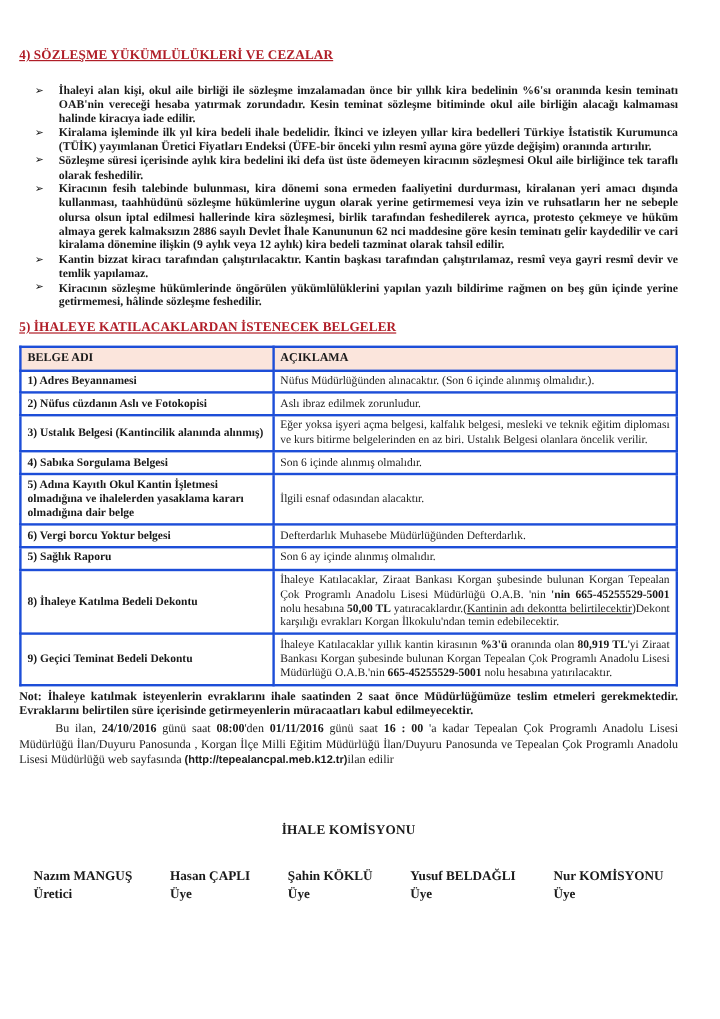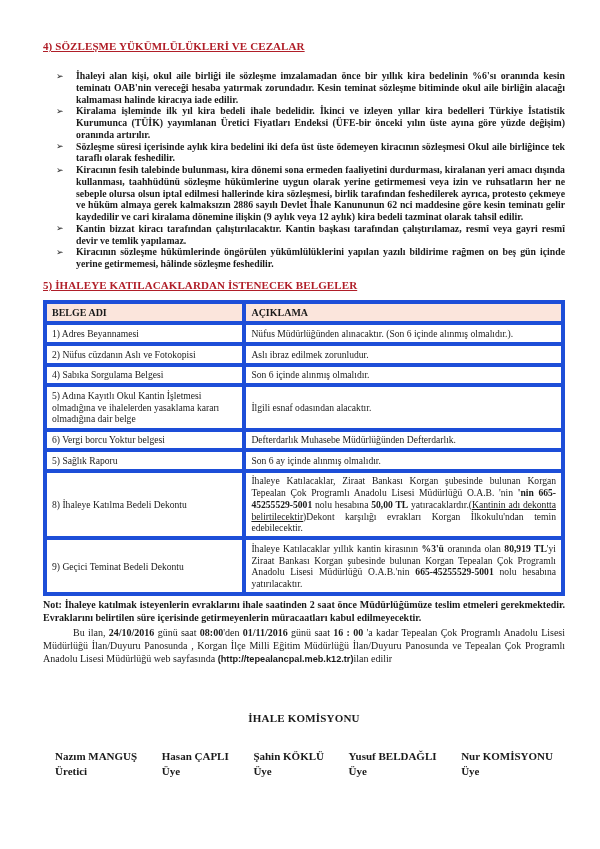--- a/index.html
+++ b/index.html
@@ -11,21 +11,21 @@
     width: 600px;
     height: 849px;
     overflow: hidden;
     font-family: "Liberation Serif", "DejaVu Serif", serif;
     color: #1a1a1a;
   }
   .page {
     box-sizing: border-box;
     width: 600px;
     height: 849px;
-    padding: 40px 35px 0 43px;
+    padding: 40px 35px 0 16px;
   }
   .red-heading {
     color: var(--heading-red, #b01e28);
     font-weight: bold;
     text-decoration: underline;
     font-size: 11px;
     letter-spacing: 0.1px;
     margin: 0;
     line-height: 1.2;
   }
@@ -50,33 +50,33 @@
   .bullet .btxt { flex: 1; }
   .s5 { margin-top: 9px; }
   .doc-table {
     width: 100%;
     border-collapse: collapse;
     margin-top: 8px;
     font-size: 9.6px;
     line-height: 1.22;
   }
   .doc-table th, .doc-table td {
-    border: 4px solid #1d4ed8;
+    border: 2px solid #1d4ed8;
     padding: 2.5px 5px;
     vertical-align: middle;
     text-align: left;
   }
   .doc-table th {
     background: var(--table-header-bg, #fbe5dc);
     font-size: 10px;
     font-weight: bold;
   }
   .doc-table td.cell-name {
     width: 38.5%;
-    font-weight: normal;
+    font-weight: bold;
   }
   .doc-table td.cell-desc { text-align: justify; }
   .b { font-weight: bold; }
   .u { text-decoration: underline; }
   .sans { font-family: "Liberation Sans", "DejaVu Sans", sans-serif; font-size: 9.2px; font-weight: bold; }
   .note {
     font-weight: bold;
     font-size: 10px;
     line-height: 1.28;
     text-align: justify;
@@ -116,21 +116,21 @@
 
   <h3 class="red-heading">4) SÖZLEŞME YÜKÜMLÜLÜKLERİ VE CEZALAR</h3>
 
   <div class="bullets" id="bullet-list">
       <div class="bullet">
         <span class="marker">➢</span>
         <span class="btxt">İhaleyi alan kişi, okul aile birliği ile sözleşme imzalamadan önce bir yıllık kira bedelinin %6'sı oranında kesin teminatı OAB'nin vereceği hesaba yatırmak zorundadır. Kesin teminat sözleşme bitiminde okul aile birliğin alacağı kalmaması halinde kiracıya iade edilir.</span>
       </div>
       <div class="bullet">
         <span class="marker">➢</span>
-        <span class="btxt">Kiralama işleminde ilk yıl kira bedeli ihale bedelidir. İkinci ve izleyen yıllar kira bedelleri Türkiye İstatistik Kurumunca (TÜİK) yayımlanan Üretici Fiyatları Endeksi (ÜFE-bir önceki yılın üste ayına göre yüzde değişim) oranında artırılır.</span>
+        <span class="btxt">Kiralama işleminde ilk yıl kira bedeli ihale bedelidir. İkinci ve izleyen yıllar kira bedelleri Türkiye İstatistik Kurumunca (TÜİK) yayımlanan Üretici Fiyatları Endeksi (ÜFE-bir önceki yılın resmî ayına göre yüzde değişim) oranında artırılır.</span>
       </div>
       <div class="bullet">
         <span class="marker">➢</span>
         <span class="btxt">Sözleşme süresi içerisinde aylık kira bedelini iki defa üst üste ödemeyen kiracının sözleşmesi Okul aile birliğince tek taraflı olarak feshedilir.</span>
       </div>
       <div class="bullet">
         <span class="marker">➢</span>
         <span class="btxt">Kiracının fesih talebinde bulunması, kira dönemi sona ermeden faaliyetini durdurması, kiralanan yeri amacı dışında kullanması, taahhüdünü sözleşme hükümlerine uygun olarak yerine getirmemesi veya izin ve ruhsatların her ne sebeple olursa olsun iptal edilmesi hallerinde kira sözleşmesi, birlik tarafından feshedilerek ayrıca, protesto çekmeye ve hüküm almaya gerek kalmaksızın 2886 sayılı Devlet İhale Kanununun 62 nci maddesine göre kesin teminatı gelir kaydedilir ve cari kiralama dönemine ilişkin (9 aylık veya 12 aylık) kira bedeli tazminat olarak tahsil edilir.</span>
       </div>
       <div class="bullet">
@@ -155,20 +155,24 @@
     <tbody id="table-body">
         <tr>
           <td class="cell-name">1) Adres Beyannamesi</td>
           <td class="cell-desc">Nüfus Müdürlüğünden alınacaktır.  (Son 6 içinde alınmış olmalıdır.).</td>
         </tr>
         <tr>
           <td class="cell-name">2) Nüfus cüzdanın Aslı ve Fotokopisi</td>
           <td class="cell-desc">Aslı ibraz edilmek zorunludur.</td>
         </tr>
         <tr>
+          <td class="cell-name">3) Ustalık Belgesi (Kantincilik alanında alınmış)</td>
+          <td class="cell-desc">Eğer yoksa işyeri açma belgesi, kalfalık belgesi, mesleki ve teknik eğitim diploması ve kurs bitirme belgelerinden en az biri. Ustalık Belgesi olanlara öncelik verilir.</td>
+        </tr>
+        <tr>
           <td class="cell-name">4) Sabıka Sorgulama Belgesi</td>
           <td class="cell-desc">Son 6 içinde alınmış olmalıdır.</td>
         </tr>
         <tr>
           <td class="cell-name">5) Adına Kayıtlı Okul Kantin İşletmesi olmadığına ve ihalelerden yasaklama kararı olmadığına dair belge</td>
           <td class="cell-desc">İlgili esnaf odasından alacaktır.</td>
         </tr>
         <tr>
           <td class="cell-name">6) Vergi borcu Yoktur belgesi</td>
           <td class="cell-desc">Defterdarlık Muhasebe Müdürlüğünden Defterdarlık.</td>

